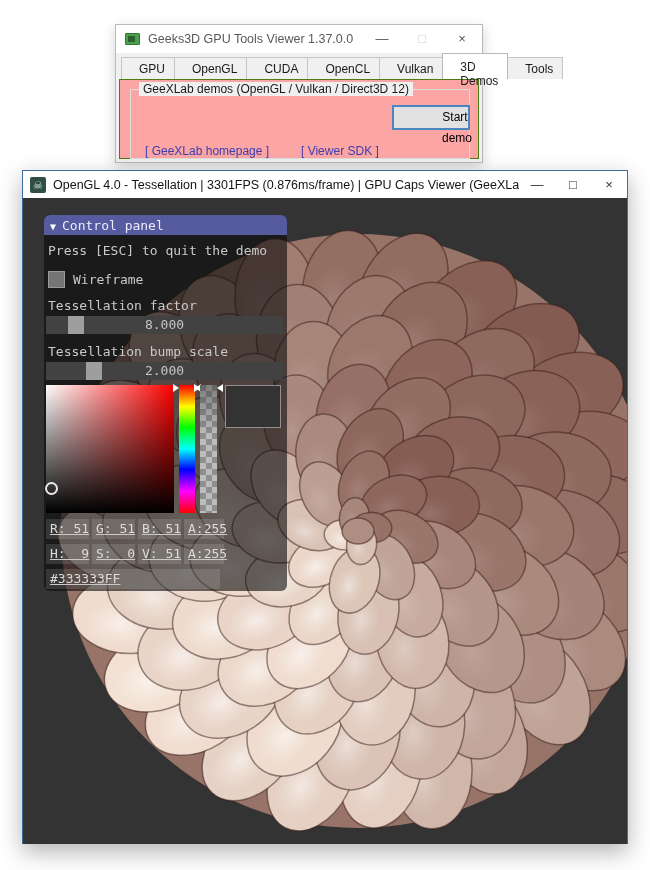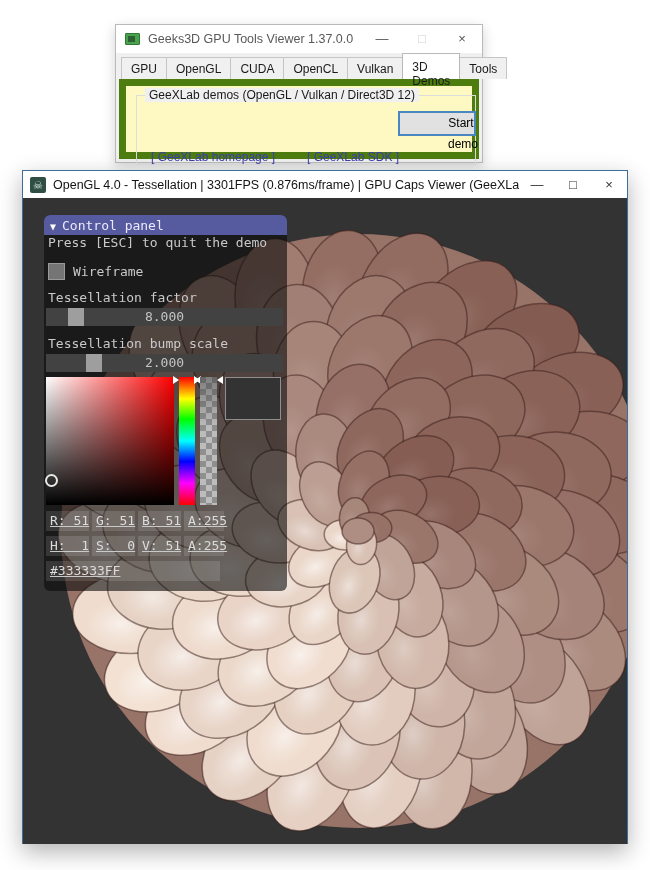--- a/index.html
+++ b/index.html
@@ -17,25 +17,25 @@
   #caps-window { left:115px; top:24px; width:368px; height:139px;
                  border:1px solid #b9b9b9; box-shadow:0 4px 12px rgba(0,0,0,0.18); }
   #caps-window .titlebar { height:28px; }
   #caps-icon { width:15px; height:12px; margin:0 8px 0 9px; background:#4aa24e;
                border:1px solid #2e7a35; border-radius:1px; position:relative; }
   #caps-icon::after { content:""; position:absolute; left:2px; top:2px; width:7px; height:6px;
                       background:#2c5f31; }
   #caps-max { color:#d0d0d0; }
   .tabstrip { display:flex; align-items:flex-end; height:26px; padding-left:5px; position:relative; }
   .tab { font-size:12px; color:#1a1a1a; background:#f0f0f0; border:1px solid #c5c5c5;
-         border-bottom:none; padding:4px 9px 3px 9px; margin-right:-1px; height:22px; }
+         border-bottom:none; padding:4px 9px 3px 17px; margin-right:-1px; height:22px; }
   .tab.selected { background:#ffffff; height:26px; padding-top:6px; position:relative; z-index:2;
                   border-color:#b9b9b9; }
   .tabpanel { position:absolute; left:3px; right:3px; top:54px; bottom:3px;
-              background:#fef9c3; border:7px solid #4d7c0f; }
+              background:#fca5a5; border:1px solid #4d7c0f; }
   .groupbox { position:absolute; left:10px; top:9px; width:340px; height:70px;
               border:1px solid #dcdcdc; }
   .groupbox .glabel { position:absolute; top:-8px; left:8px; background:#f0f0f0;
                       padding:0 4px; font-size:12px; color:#1a1a1a; white-space:nowrap; }
   .combo { position:absolute; left:10px; top:16px; width:236px; height:23px; background:#fff;
            border:1px solid #7a7a7a; font-size:12px; color:#000; line-height:21px;
            padding-left:6px; }
   .combo-arrow { position:absolute; right:8px; top:9px; width:0; height:0;
                  border-left:4px solid transparent; border-right:4px solid transparent;
                  border-top:5px solid #444; }
@@ -62,21 +62,21 @@
 
   
   #panel { position:absolute; left:21px; top:17px; width:243px; height:376px;
            background:rgba(10,10,10,0.60); border-radius:6px;
            font-family:"DejaVu Sans Mono", monospace; font-size:13px; color:#c9c9c9; }
   #panel-header { height:20px; background:#565a9e; border-radius:6px 6px 0 0;
                   color:#eceafb; line-height:21px; padding-left:6px; white-space:pre; }
   #panel-header .tri { font-size:10px; margin-right:6px; color:#ffffff; }
   .p-content { padding:0 6px 0 2px; }
   .p-line { margin-left:2px; white-space:pre; }
-  #esc-line { margin-top:0; }
+  #esc-line { margin-top:8px; }
   .chk-row { display:flex; align-items:center; margin:12px 0 0 2px; height:18px; }
   .checkbox { width:17px; height:17px; background:#757575; border:1px solid #9a9a9a;
               margin-right:8px; }
   .slider-label { margin-top:10px; }
   .slider { position:relative; height:18px; margin:3px -6px 0 0; width:237px;
             background:#424242; }
   .slider .handle { position:absolute; top:0; width:16px; height:18px; background:#9e9e9e; }
   .slider .sval { position:absolute; left:0; top:0; width:100%; text-align:center;
                   line-height:18px; color:#c4c4c4; }
   .picker-row { display:flex; margin-top:5px; height:128px; align-items:flex-start; }
@@ -126,21 +126,21 @@
     <div class="tab">Vulkan</div>
     <div class="tab selected">3D Demos</div>
     <div class="tab">Tools</div>
   </div>
   <div class="tabpanel">
     <div class="groupbox">
       <div class="glabel">GeeXLab demos (OpenGL / Vulkan / Direct3D 12)</div>
       <div class="start-btn">Start demo</div>
       <div class="linkrow">
         <span class="lnk" id="link-home">[ GeeXLab homepage ]</span>
-        <span class="lnk" id="link-sdk">[ GeeXLab SDK ]</span>
+        <span class="lnk" id="link-sdk">[ Viewer SDK ]</span>
       </div>
     </div>
   </div>
 </div>
 
 <div class="win" id="demo-window">
   <div class="titlebar">
     <div id="demo-icon">☠</div>
     <div class="title">OpenGL 4.0 - Tessellation | 3301FPS (0.876ms/frame) | GPU Caps Viewer (GeeXLab S...</div>
     <div class="winctrls">
@@ -398,21 +398,21 @@
           <div class="swatch" style="background: rgb(51, 51, 51);"></div>
         </div>
 
         <div class="valrow">
           <div class="vbox w43">R: 51</div>
           <div class="vbox w43">G: 51</div>
           <div class="vbox w43">B: 51</div>
           <div class="vbox w40">A:255</div>
         </div>
         <div class="valrow r2">
-          <div class="vbox w43">H:  1</div>
+          <div class="vbox w43">H:  9</div>
           <div class="vbox w43">S:  0</div>
           <div class="vbox w43">V: 51</div>
           <div class="vbox w40">A:255</div>
         </div>
         <div class="valrow r2">
           <div class="vbox hexbox">#333333FF</div>
         </div>
       </div>
     </div>
   </div>

